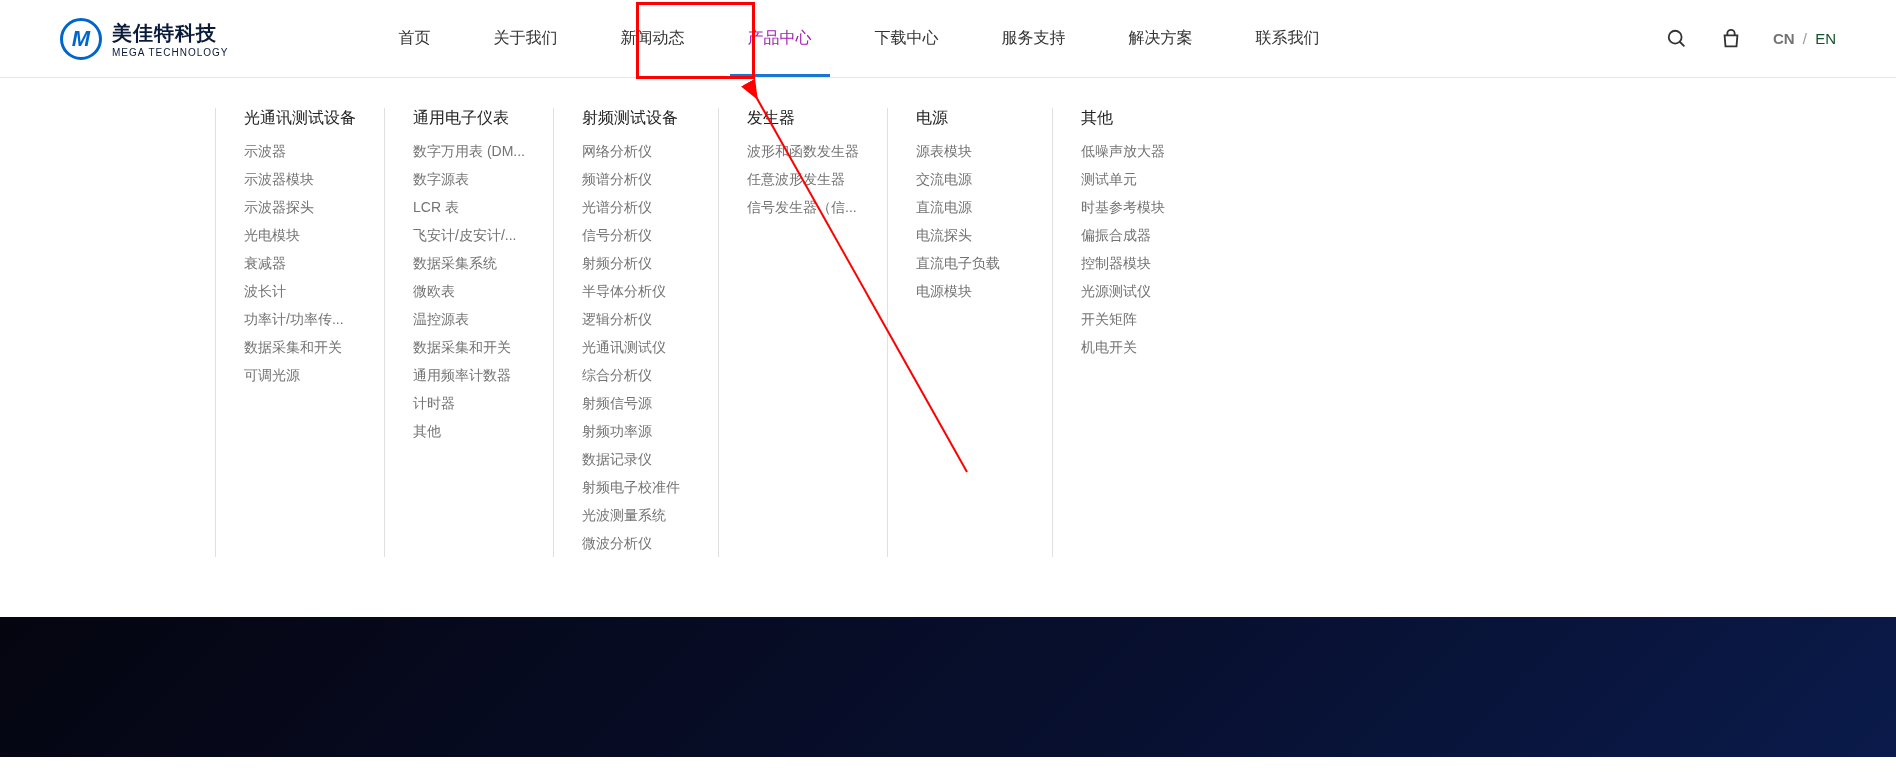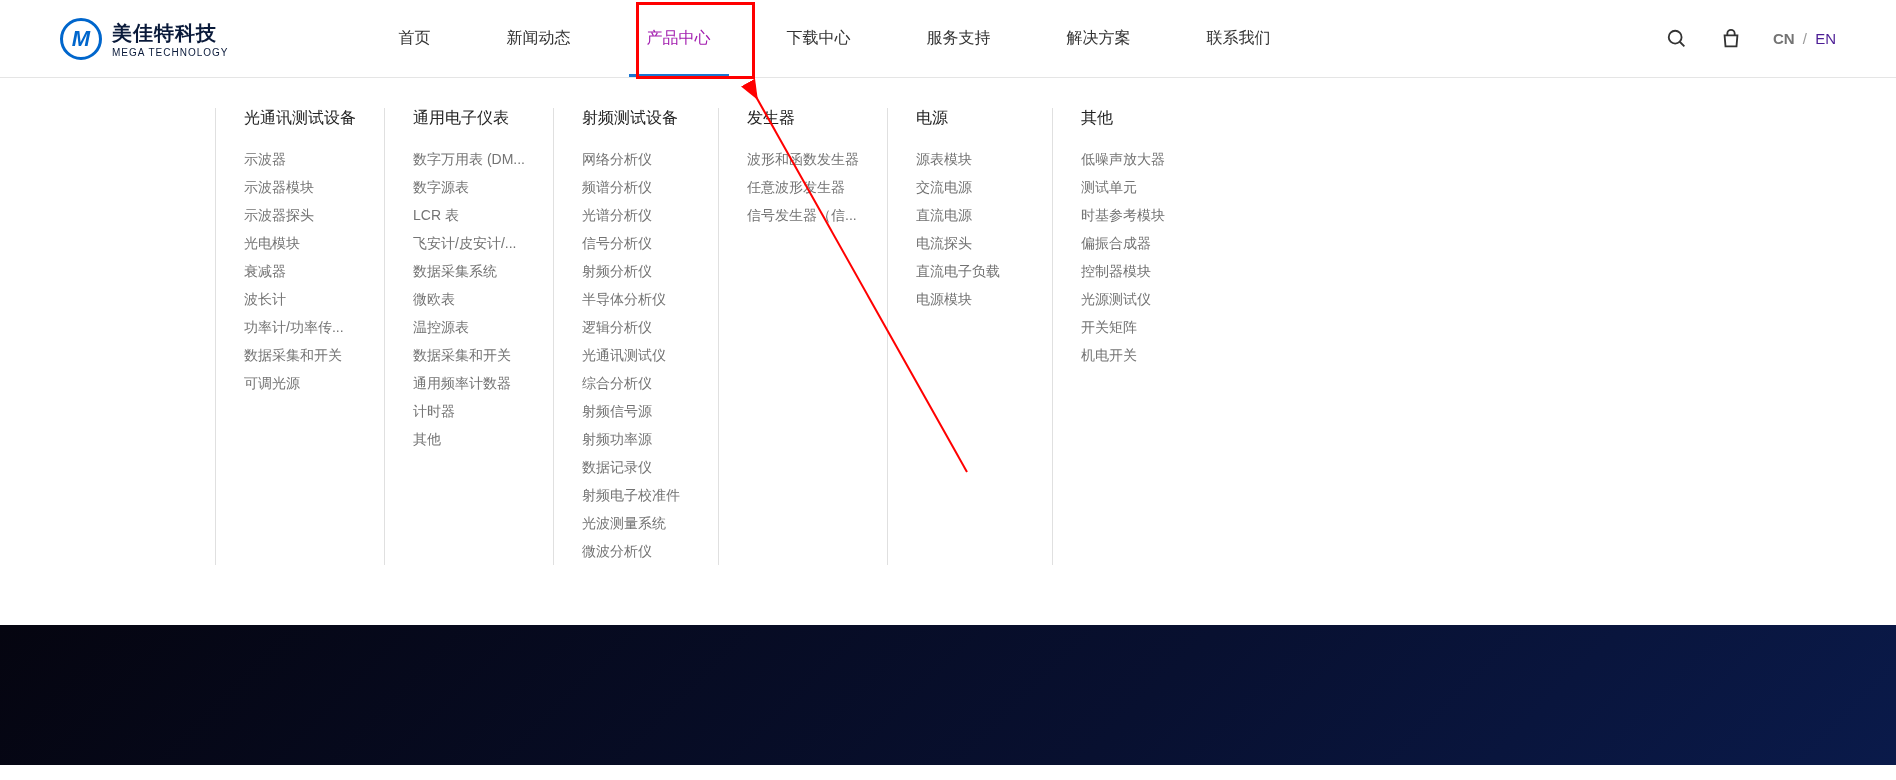--- a/index.html
+++ b/index.html
@@ -46,21 +46,21 @@
     
     .logo-text-en {
       font-size: 10px;
       color: #0a1a3a;
       letter-spacing: 1px;
     }
     
     .nav {
       display: flex;
       margin-left: 140px;
-      gap: 16px;
+      gap: 3px;
       height: 100%;
     }
     
     .nav-item {
       display: flex;
       align-items: center;
       padding: 0 30px;
       font-size: 16px;
       color: #333;
       cursor: pointer;
@@ -94,40 +94,40 @@
       height: 24px;
       display: flex;
       align-items: center;
       justify-content: center;
       cursor: pointer;
     }
     
     .lang { font-size: 15px; }
     .lang-cn { color: #737373; font-weight: 700; cursor: pointer; }
     .lang-sep { color: #999; margin: 0 4px; }
-    .lang-en { color: #4c1d95; cursor: pointer; }
+    .lang-en { color: #14532d; cursor: pointer; }
     
     .dropdown {
       display: flex;
       padding: 30px 0 40px 0;
       margin-left: 215px;
       gap: 0;
       background: #fff;
     }
     
     .col {
       border-left: 1px solid #e0e0e0;
       padding: 0 28px;
       min-width: 165px;
     }
     
     .col-title {
       font-size: 16px;
       color: #222;
-      margin-bottom: 16px;
+      margin-bottom: 8px;
       font-weight: 500;
     }
     
     .col-item {
       font-size: 14px;
       color: #737373;
       line-height: 2;
       cursor: pointer;
       white-space: nowrap;
       overflow: hidden;
@@ -160,20 +160,21 @@
     <div class="logo-icon">
         <span class="logo-m">M</span>
       </div>
     <div>
       <div class="logo-text-cn">美佳特科技</div>
       <div class="logo-text-en">MEGA TECHNOLOGY</div>
     </div>
   </div>
   <nav class="nav" id="nav">
       <div class="nav-item">首页</div>
+      <div class="nav-item">关于我们</div>
       <div class="nav-item">新闻动态</div>
       <div class="nav-item active">产品中心</div>
       <div class="nav-item">下载中心</div>
       <div class="nav-item">服务支持</div>
       <div class="nav-item">解决方案</div>
       <div class="nav-item">联系我们</div>
     </nav>
   <div class="header-right">
     <div class="icon-btn">
       <svg width="22" height="22" viewBox="0 0 24 24" fill="none" stroke="#333" stroke-width="2">

